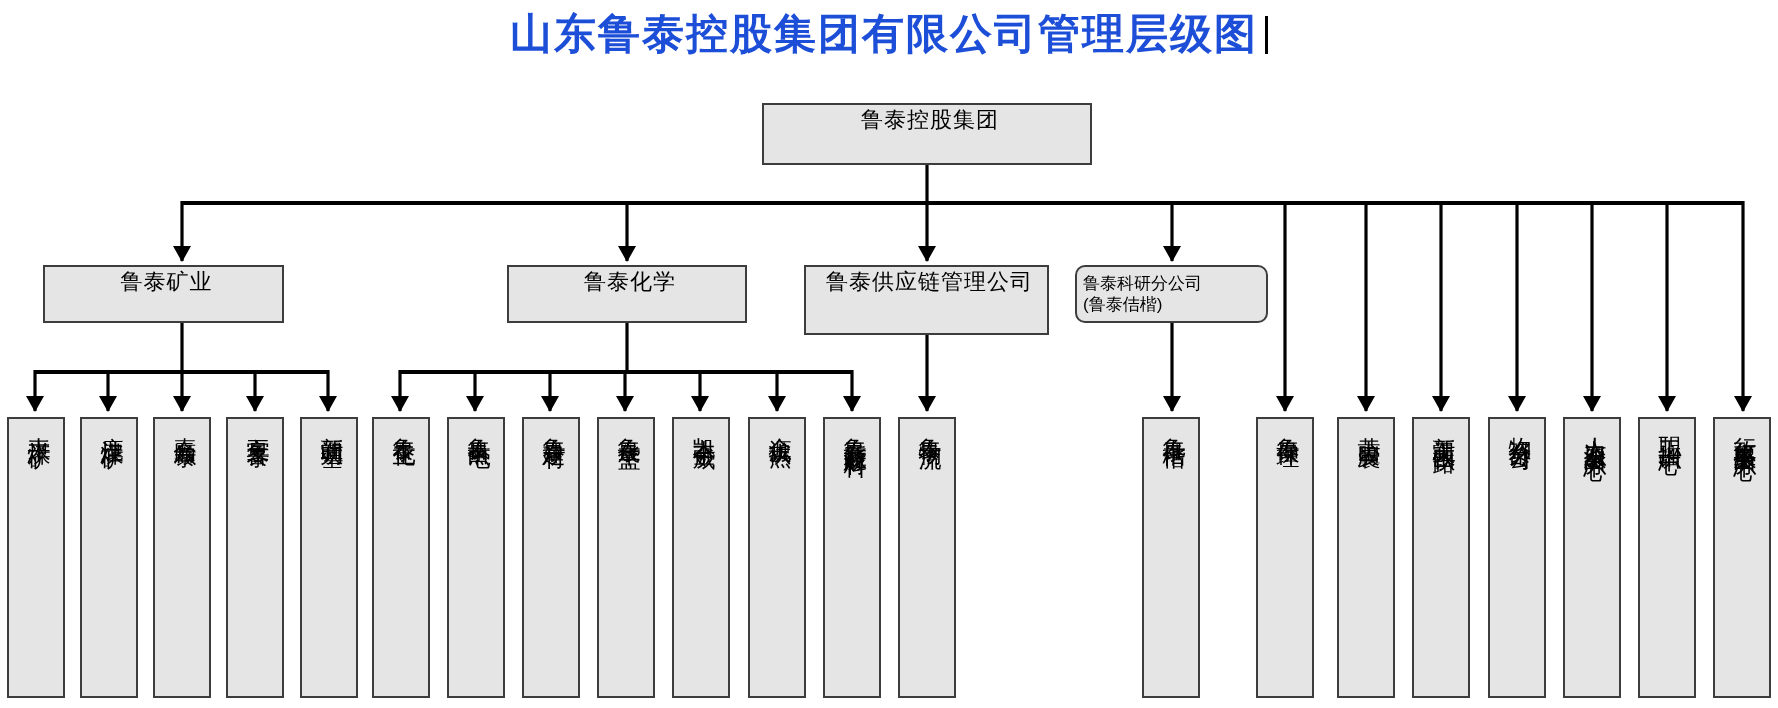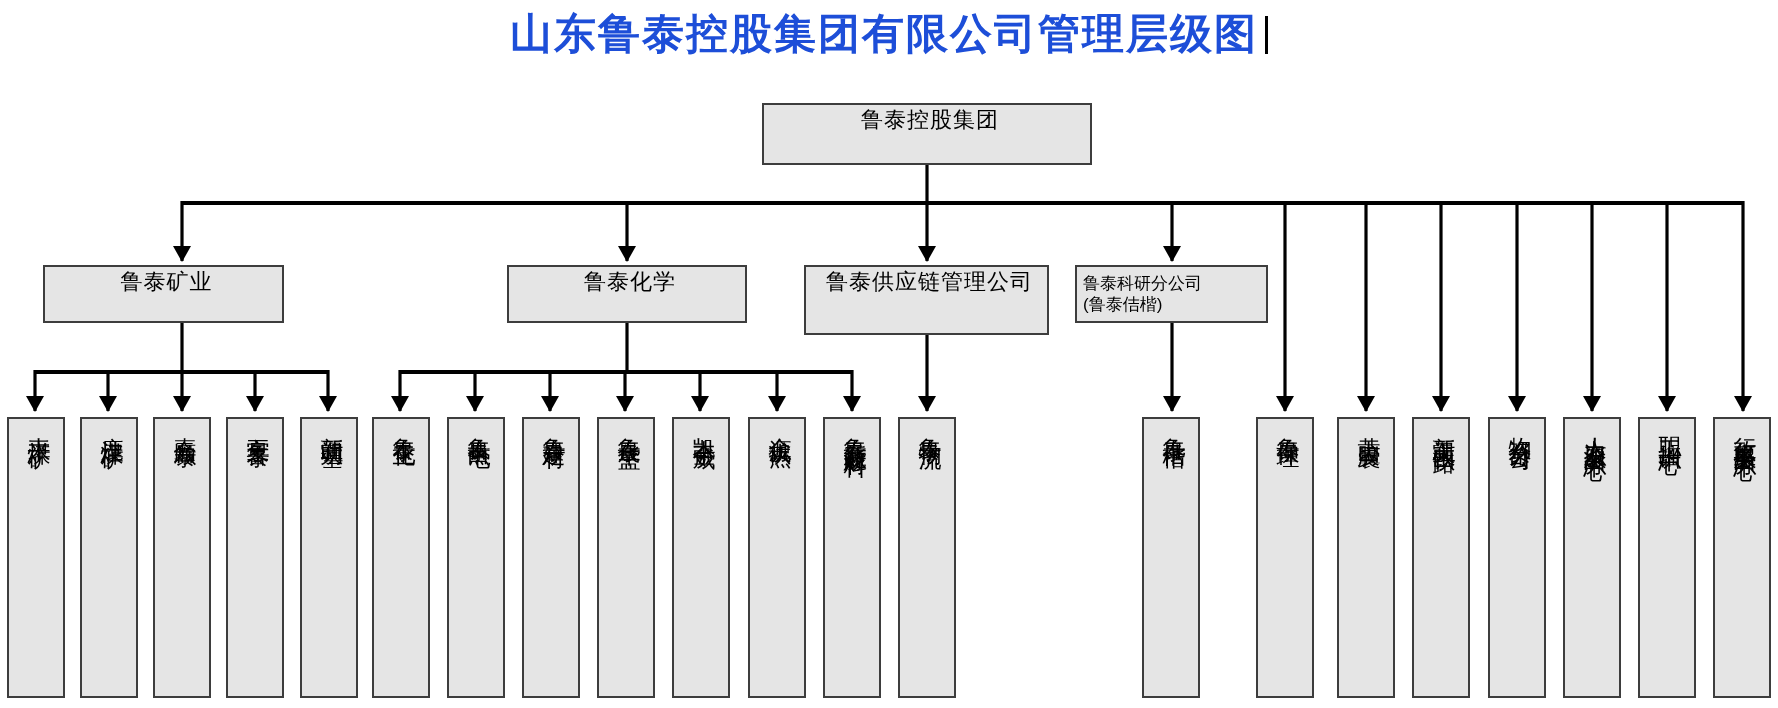--- a/index.html
+++ b/index.html
@@ -80,21 +80,21 @@
 
   <div class="node hnode" style="left:43px;top:265px;width:241px;height:58px;">
     <span>鲁泰矿业</span>
   </div>
   <div class="node hnode" style="left:507px;top:265px;width:240px;height:58px;">
     <span>鲁泰化学</span>
   </div>
   <div class="node hnode" style="left:804px;top:265px;width:245px;height:70px;">
     <span>鲁泰供应链管理公司</span>
   </div>
-  <div class="node hnode small" style="left:1075px;top:265px;width:193px;height:58px;">
+  <div class="node hnode small" style="left:1075px;top:265px;width:193px;height:58px;border-radius:10px;">
     <span>鲁泰科研分公司</span>
     <span>(鲁泰佶楷)</span>
   </div>
 
   <div class="node leaf" style="left:7px;">
       <span class="vtext">太平煤矿</span>
     </div>
   <div class="node leaf" style="left:80px;">
       <span class="vtext">鹿洼煤矿</span>
     </div>

